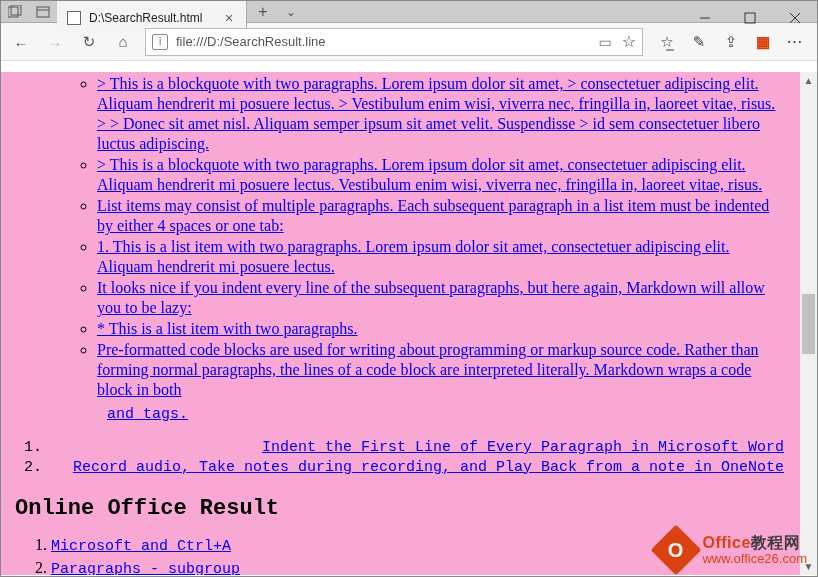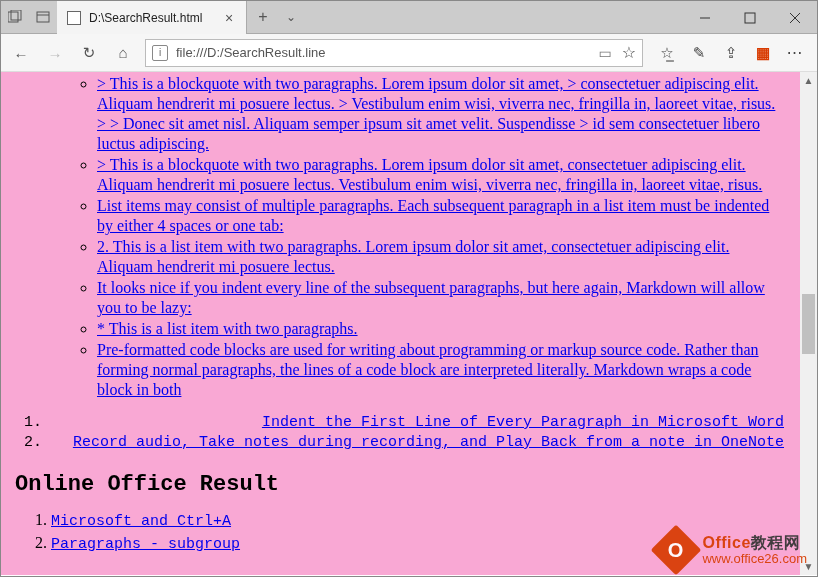--- a/index.html
+++ b/index.html
@@ -8,21 +8,21 @@
       font-size: 12px;
       background: #fff;
       width: 818px;
       height: 577px;
       overflow: hidden;
       position: relative;
       border: 1px solid #888;
     }
     
     .titlebar {
-      height: 33px;
+      height: 22px;
       background: #ccc;
       display: flex;
       align-items: stretch;
       border-bottom: 1px solid #aaa;
     }
     .tb-left { display: flex; align-items: center; }
     .tb-iconbtn {
       width: 28px; height: 33px;
       display: flex; align-items: center; justify-content: center;
       color: #444;
@@ -202,24 +202,25 @@
     <div class="addr-ico dots">⋯</div>
   </div>
 </div>
 
 <div class="viewport">
   <div class="content">
     <ul class="sublist">
       <li><a href="#">&gt; This is a blockquote with two paragraphs. Lorem ipsum dolor sit amet, &gt; consectetuer adipiscing elit. Aliquam hendrerit mi posuere lectus. &gt; Vestibulum enim wisi, viverra nec, fringilla in, laoreet vitae, risus. &gt; &gt; Donec sit amet nisl. Aliquam semper ipsum sit amet velit. Suspendisse &gt; id sem consectetuer libero luctus adipiscing.</a></li>
       <li><a href="#">&gt; This is a blockquote with two paragraphs. Lorem ipsum dolor sit amet, consectetuer adipiscing elit. Aliquam hendrerit mi posuere lectus. Vestibulum enim wisi, viverra nec, fringilla in, laoreet vitae, risus.</a></li>
       <li><a href="#">List items may consist of multiple paragraphs. Each subsequent paragraph in a list item must be indented by either 4 spaces or one tab:</a></li>
-      <li><a href="#">2. This is a list item with two paragraphs. Lorem ipsum dolor sit amet, consectetuer adipiscing elit. Aliquam hendrerit mi posuere lectus.</a></li>
+      <li><a href="#">1. This is a list item with two paragraphs. Lorem ipsum dolor sit amet, consectetuer adipiscing elit. Aliquam hendrerit mi posuere lectus.</a></li>
       <li><a href="#">It looks nice if you indent every line of the subsequent paragraphs, but here again, Markdown will allow you to be lazy:</a></li>
       <li><a href="#">* This is a list item with two paragraphs.</a></li>
       <li><a href="#">Pre-formatted code blocks are used for writing about programming or markup source code. Rather than forming normal paragraphs, the lines of a code block are interpreted literally. Markdown wraps a code block in both</a>
+        <a href="#" class="code-link"> and  tags.</a>
       </li>
     </ul>
     <ol class="numlist">
       <li><a href="#">Indent the First Line of Every Paragraph in Microsoft Word</a></li>
       <li><a href="#">Record audio, Take notes during recording, and Play Back from a note in OneNote</a></li>
     </ol>
     <div class="section-head">Online Office Result</div>
     <ol class="numlist2">
       <li><a href="#">Microsoft and Ctrl+A</a></li>
       <li><a href="#">Paragraphs - subgroup</a></li>

